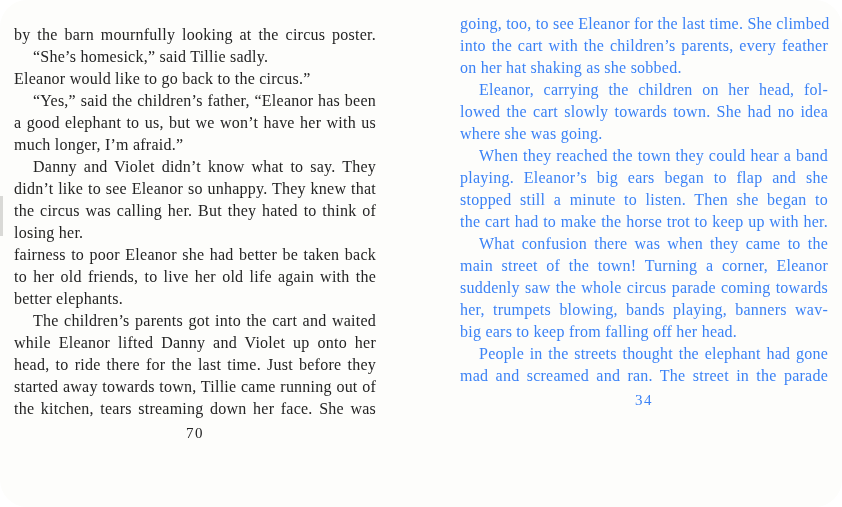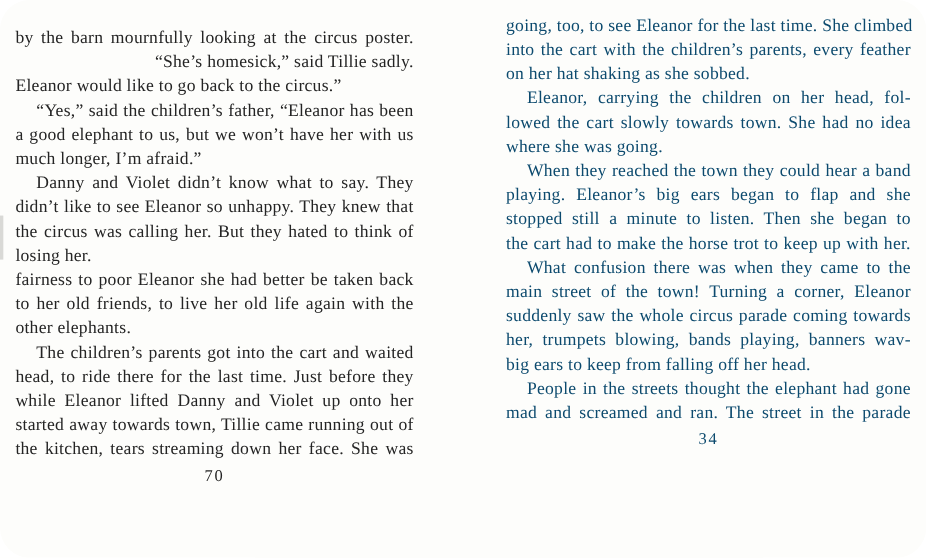--- a/index.html
+++ b/index.html
@@ -24,21 +24,21 @@
     line-height: 22px;
     height: 22px;
     white-space: nowrap;
     letter-spacing: 0.015em;
     overflow: visible;
   }
   .line.justify {
     text-align: justify;
     text-align-last: justify;
   }
-  .line.indent { padding-left: 19px; text-align: right; }
+  .line.indent { padding-left: 19px; }
   .page-number {
     margin-top: 5px;
     text-align: center;
     font-size: 15px;
     letter-spacing: 1.5px;
   }
   .scan-mark {
     position: absolute;
     left: 0; top: 196px;
     width: 3px; height: 40px;
@@ -59,31 +59,31 @@
         <div class="line">Eleanor would like to go back to the circus.”</div>
         <div class="line justify indent">“Yes,” said the children’s father, “Eleanor has been</div>
         <div class="line justify">a good elephant to us, but we won’t have her with us</div>
         <div class="line">much longer, I’m afraid.”</div>
         <div class="line justify indent">Danny and Violet didn’t know what to say. They</div>
         <div class="line justify">didn’t like to see Eleanor so unhappy. They knew that</div>
         <div class="line justify">the circus was calling her. But they hated to think of</div>
         <div class="line">losing her.</div>
         <div class="line justify">fairness to poor Eleanor she had better be taken back</div>
         <div class="line justify">to her old friends, to live her old life again with the</div>
-        <div class="line">other elephants.</div>
+        <div class="line">better elephants.</div>
         <div class="line justify indent">The children’s parents got into the cart and waited</div>
+        <div class="line justify">while Eleanor lifted Danny and Violet up onto her</div>
         <div class="line justify">head, to ride there for the last time. Just before they</div>
-        <div class="line justify">while Eleanor lifted Danny and Violet up onto her</div>
         <div class="line justify">started away towards town, Tillie came running out of</div>
         <div class="line justify">the kitchen, tears streaming down her face. She was</div>
       </div>
     <div class="page-number">70</div>
   </div>
 
-  <div class="page-column right" style="color: #0c4a6e;">
+  <div class="page-column right" style="color: #3b82f6;">
     <div>
         <div class="line justify">going, too, to see Eleanor for the last time. She climbed</div>
         <div class="line justify">into the cart with the children’s parents, every feather</div>
         <div class="line">on her hat shaking as she sobbed.</div>
         <div class="line justify indent">Eleanor, carrying the children on her head, fol-</div>
         <div class="line justify">lowed the cart slowly towards town. She had no idea</div>
         <div class="line">where she was going.</div>
         <div class="line justify indent">When they reached the town they could hear a band</div>
         <div class="line justify">playing. Eleanor’s big ears began to flap and she</div>
         <div class="line justify">stopped still a minute to listen. Then she began to</div>

